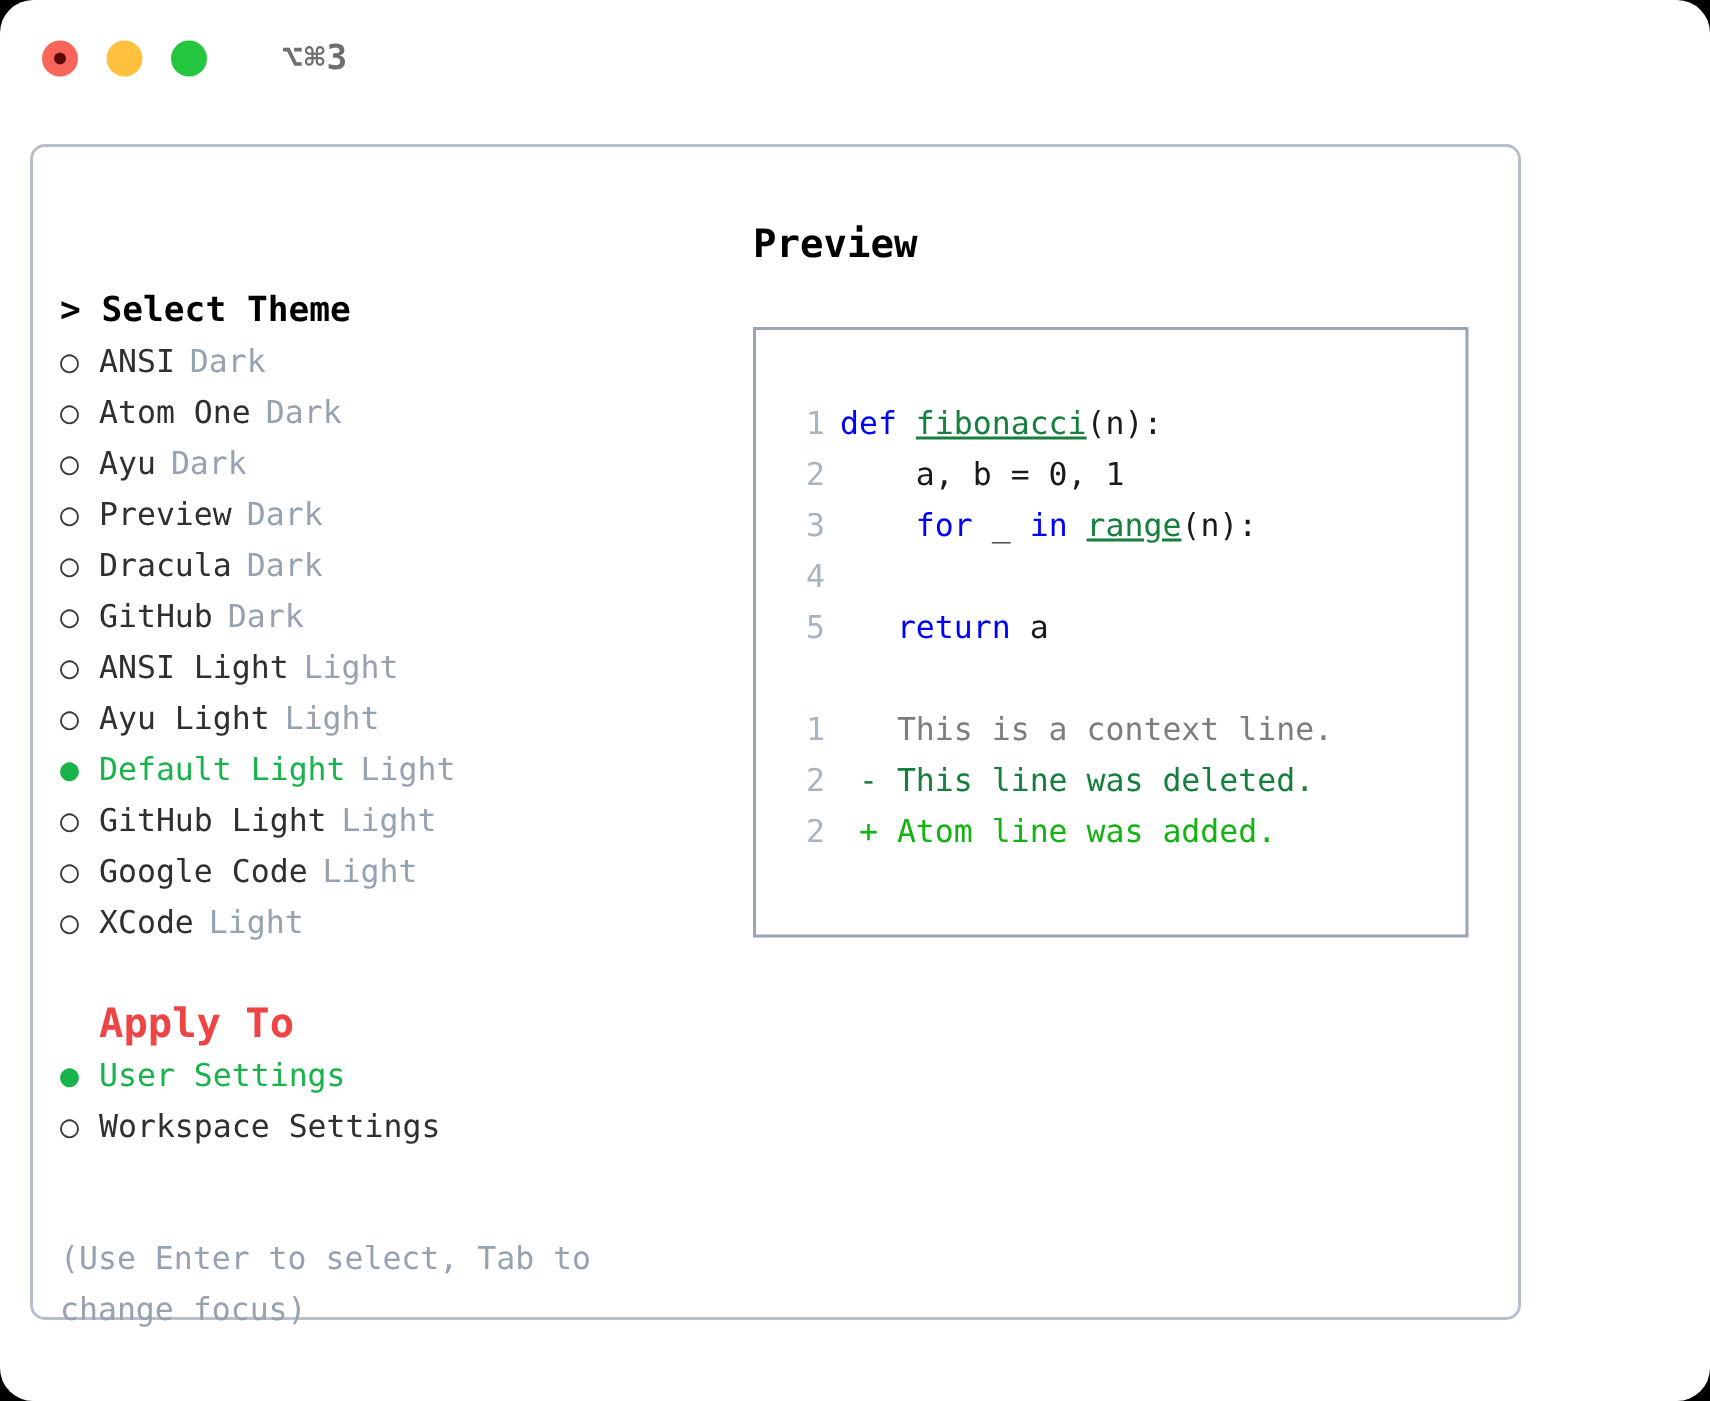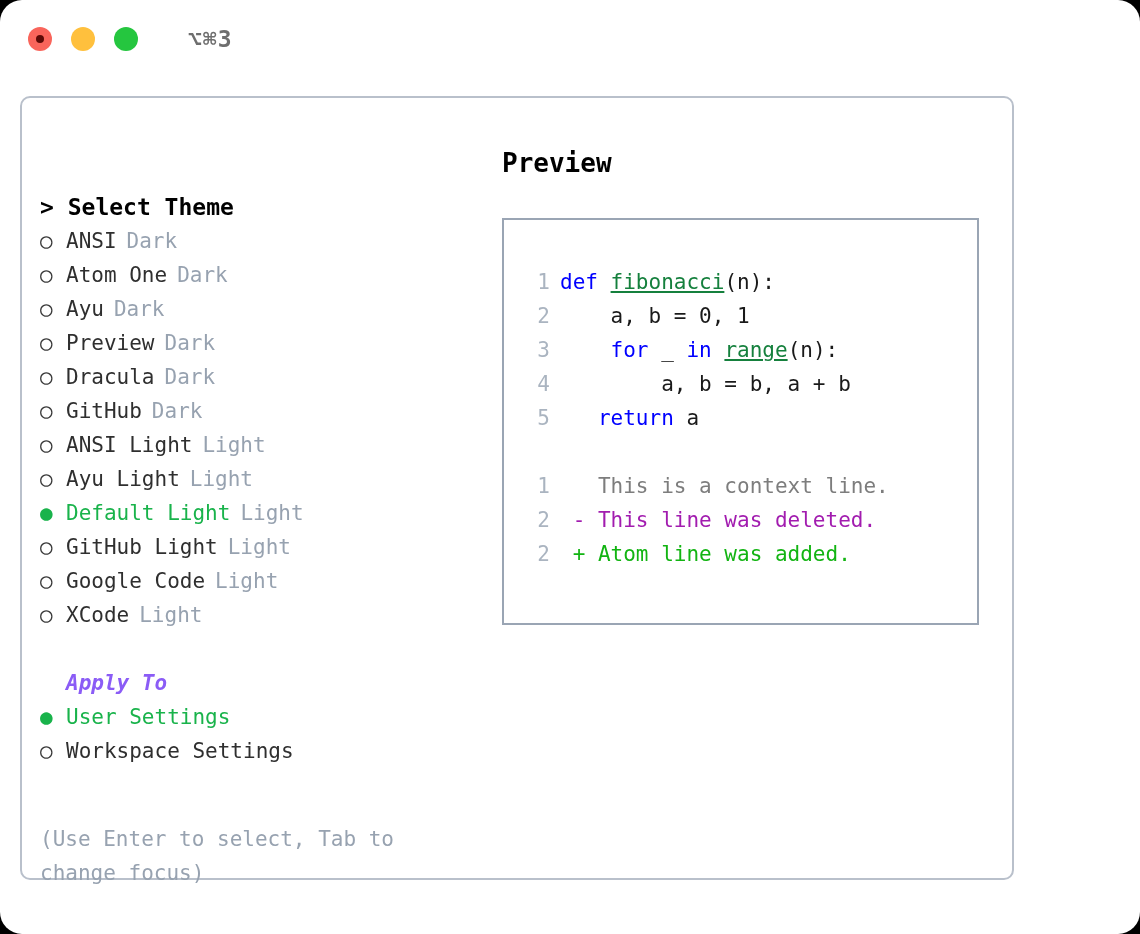--- a/index.html
+++ b/index.html
@@ -109,27 +109,26 @@
   .opt-row.selected .opt-label { color: #19b34b; }
   .opt-tag {
     color: #97a2b0;
     margin-left: 10px;
   }
 
   .subsection {
     margin-top: 34px;
   }
   .subsection-title {
-    font-size: 21px;
-    font-weight: bold;
-    color: #8b5cf6;
+    font-size: 27px;
+    font-weight: bold;
+    color: #ef4444;
     line-height: 34px;
     padding-left: 26px;
     white-space: pre;
-    font-style: italic;
   }
 
   #hint {
     margin-top: 54px;
     font-size: 21px;
     line-height: 34px;
     color: #97a2b0;
     width: 410px;
     white-space: pre-wrap;
   }
@@ -170,21 +169,21 @@
     margin-right: 10px;
   }
   .code-text { color: #1a1a1a; }
   .blank-line { height: 34px; }
 
   .tok-kw   { color: #0000ff; text-align: right; }
   .tok-fn   { color: #15803d; text-decoration: underline; }
   .tok-plain{ color: #1a1a1a; }
 
   .diff-ctx { color: #7d7d7d; text-align: center; }
-  .diff-del { color: #a21caf; text-align: center; }
+  .diff-del { color: #15803d; text-align: center; }
   .diff-add { color: #12b412; }
 </style>
 </head>
 <body>
 
 <div id="window">
 
   <div id="titlebar">
     <div class="lights">
       <span class="light close">
@@ -227,21 +226,21 @@
         <div id="hint">(Use Enter to select, Tab to change focus)</div>
       </div>
 
       <div id="right-col">
         <div id="preview-title">Preview</div>
         <div id="code-box">
           <div id="code-lines">
               <div class="code-line"><span class="lineno">1</span><span class="code-text"><span class="tok-kw">def </span><span class="tok-fn">fibonacci</span><span class="tok-plain">(n):</span></span></div>
               <div class="code-line"><span class="lineno">2</span><span class="code-text"><span class="tok-plain">    a, b = 0, 1</span></span></div>
               <div class="code-line"><span class="lineno">3</span><span class="code-text"><span class="tok-plain">    </span><span class="tok-kw">for</span><span class="tok-plain"> _ </span><span class="tok-kw">in</span><span class="tok-plain"> </span><span class="tok-fn">range</span><span class="tok-plain">(n):</span></span></div>
-              <div class="code-line"><span class="lineno">4</span><span class="code-text"><span class="tok-plain">        a, b = b, a + b</span></span></div>
+              <div class="code-line"><span class="lineno">4</span></div>
               <div class="code-line"><span class="lineno">5</span><span class="code-text"><span class="tok-plain">   </span><span class="tok-kw">return</span><span class="tok-plain"> a</span></span></div>
             </div>
           <div class="blank-line"></div>
           <div id="diff-lines">
               <div class="code-line"><span class="lineno">1</span><span class="diff-ctx">   This is a context line.</span></div>
               <div class="code-line"><span class="lineno">2</span><span class="diff-del"> - This line was deleted.</span></div>
               <div class="code-line"><span class="lineno">2</span><span class="diff-add"> + Atom line was added.</span></div>
             </div>
         </div>
       </div>

